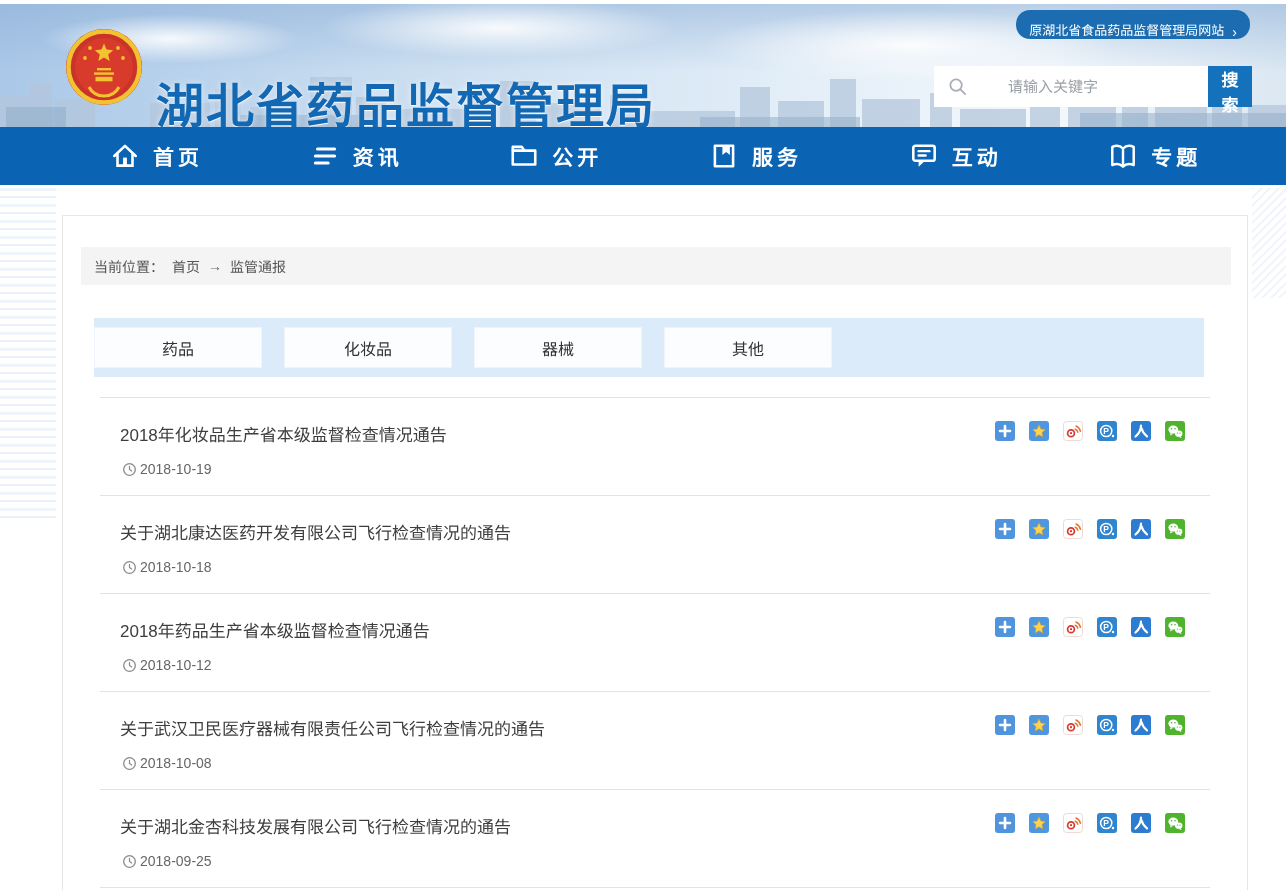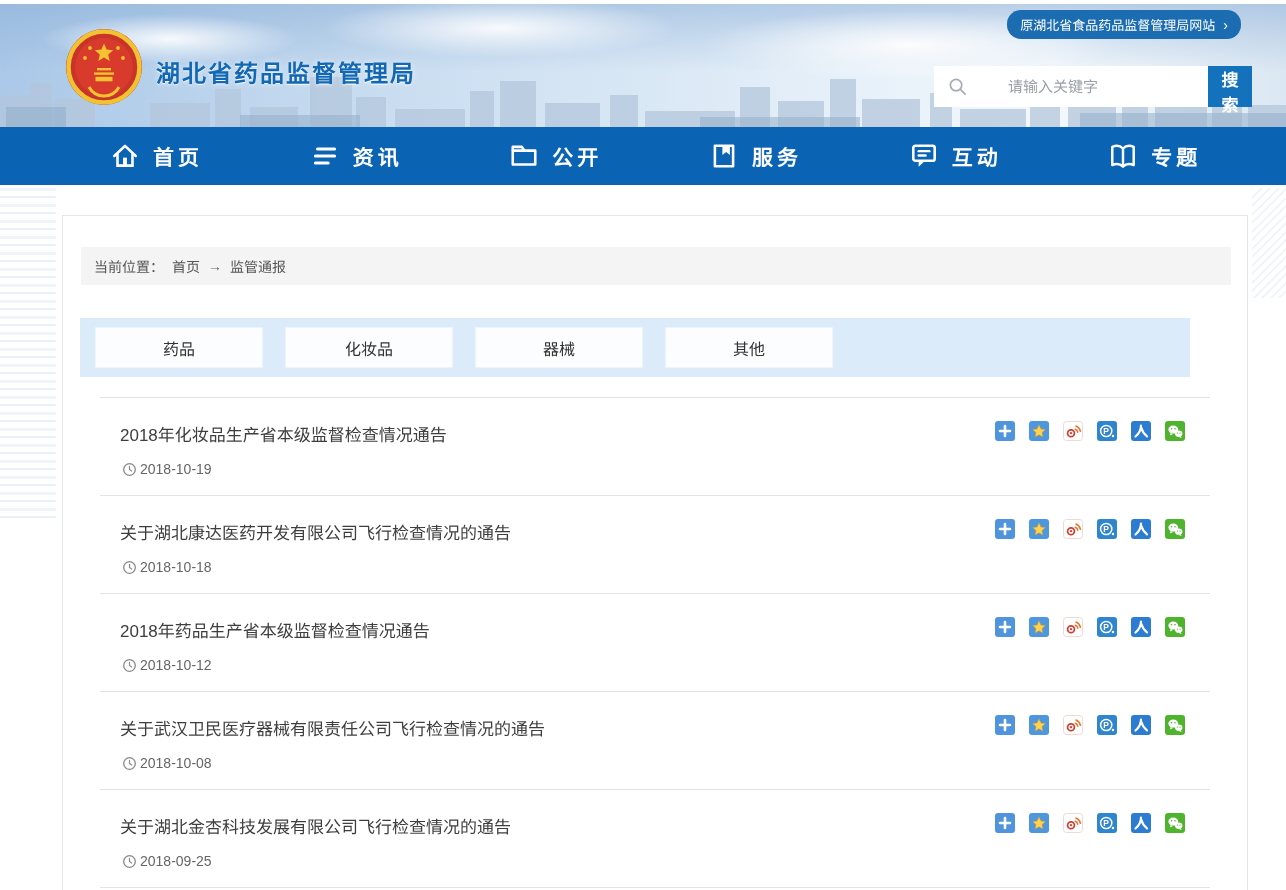--- a/index.html
+++ b/index.html
@@ -19,30 +19,30 @@
   }
   .cloud { position:absolute; background:radial-gradient(ellipse at center,rgba(255,255,255,.9),rgba(255,255,255,0) 70%); }
   .cloud.c1{ left:320px; top:-6px; width:360px; height:60px; }
   .cloud.c2{ left:700px; top:6px;  width:420px; height:70px; }
   .cloud.c3{ left:40px;  top:10px; width:260px; height:50px; }
   .skyline { position:absolute; left:0; bottom:0; width:1286px; height:58px; }
 
   .emblem { position:absolute; left:64px; top:23px; width:80px; height:80px; }
 
   .site-title {
-    position:absolute; left:156px; top:50px;
-    font-size:24px; font-weight:bold; color:var(--title-blue);
+    position:absolute; left:156px; top:63px;
+    font-size:48px; font-weight:bold; color:var(--title-blue);
     letter-spacing:2px; text-shadow:0 1px 0 rgba(255,255,255,.85), 0 0 6px rgba(255,255,255,.6);
     white-space:nowrap;
   }
 
   .old-site-btn {
-    position:absolute; right:45px; top:6px; height:29px;
+    position:absolute; right:36px; top:6px; height:29px;
     background:var(--btn-blue); color:#fff; font-size:13px;
-    display:flex; align-items:center; gap:8px; padding:0 13px;
+    display:flex; align-items:flex-end; gap:8px; padding:0 13px;
     border-radius:14px; cursor:pointer; white-space:nowrap;
   }
   .old-site-btn .chev { font-size:14px; line-height:1; }
 
   .search-wrap { position:absolute; right:34px; top:62px; width:318px; height:41px; display:flex; }
   .search-box {
     flex:1; background:#fff; display:flex; align-items:center; gap:9px;
     padding:0 0 0 13px; border:1px solid #fff;
   }
   .search-box input {
@@ -85,22 +85,22 @@
   }
   .breadcrumb {
     margin:31px 16px 0 18px; height:38px; background:#f4f4f4;
     display:flex; align-items:center; gap:8px; padding-left:13px;
     font-size:14px; color:#555;
   }
   .breadcrumb a { color:#555; text-decoration:none; cursor:pointer; }
   .breadcrumb .sep { color:#666; }
 
   .tabs-bar {
-    margin:33px 0 0 17px; width:1110px; height:59px; background:var(--tab-bar-bg);
-    display:flex; align-items:center; padding-left:15px; gap:22px;
+    margin:33px 0 0 31px; width:1110px; height:59px; background:var(--tab-bar-bg);
+    display:flex; align-items:center; padding-left:0; gap:22px;
   }
   .tab {
     width:168px; height:41px; background:#fbfdfe; border:1px solid #eef4fa;
     font-size:16px; color:#333; display:flex; align-items:center; justify-content:center;
     cursor:pointer; white-space:nowrap;
   }
 
   .news-list { margin:20px 0 0 37px; width:1110px; border-top:1px solid #e3e3e3; }
   .news-row { position:relative; height:98px; border-bottom:1px solid #e3e3e3; }
   .news-title {

